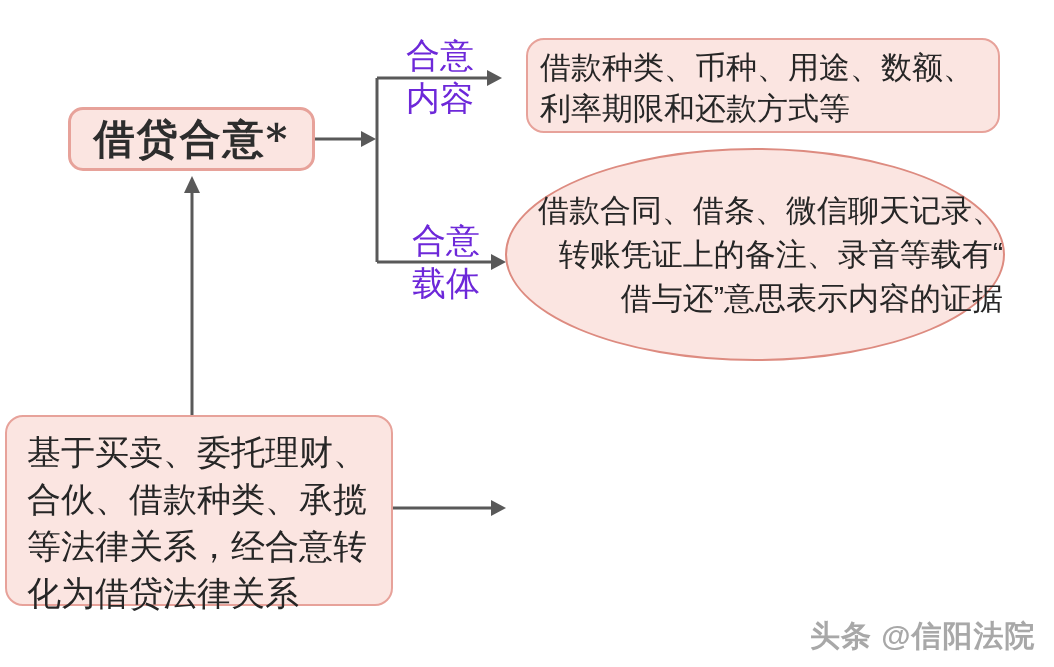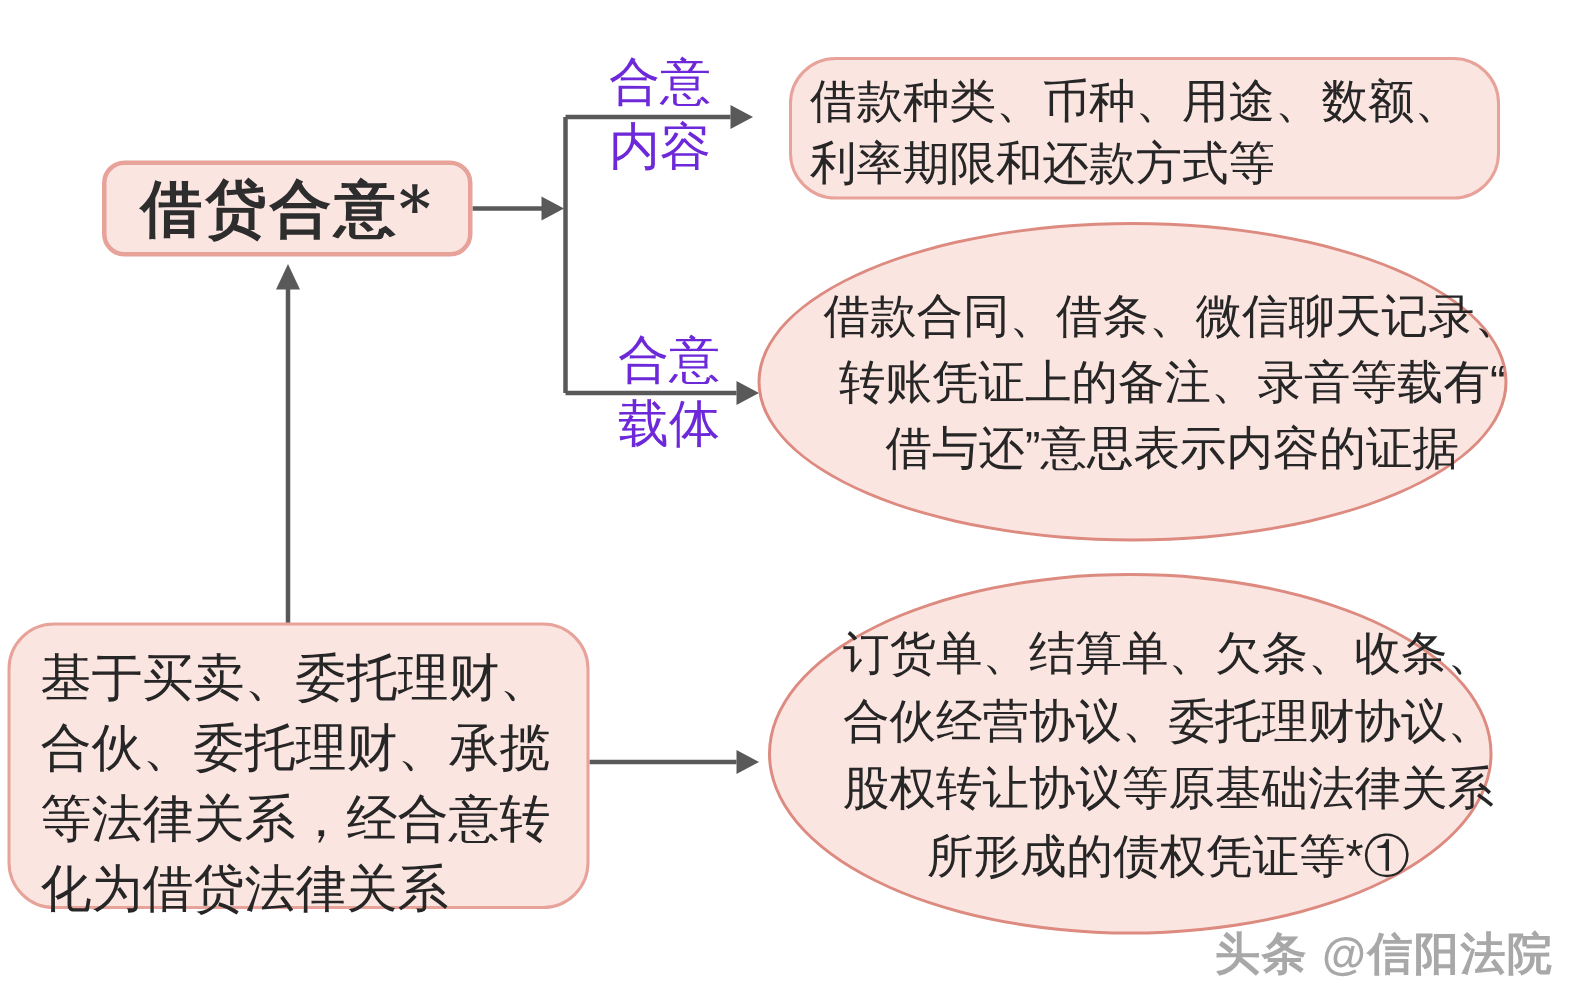--- a/index.html
+++ b/index.html
@@ -21,29 +21,29 @@
     left: 0; top: 0;
     width: 1054px; height: 667px;
   }
   .node {
     position: absolute;
     background: #fbe5e1;
     box-sizing: border-box;
   }
   .box {
     border: 2px solid #e7a29a;
-    border-radius: 31px;
+    border-radius: 18px;
   }
   .ellipse {
     border: 2px solid #dd8b80;
     border-radius: 50%;
     display: flex;
     flex-direction: column;
     justify-content: center;
-    align-items: center;
+    align-items: flex-end;
   }
   .node .line {
     white-space: nowrap;
     color: #262626;
   }
   #main-node {
     left: 68px; top: 107px; width: 247px; height: 64px;
     border-width: 3px;
     border-radius: 15px;
     display: flex; align-items: center; justify-content: center;
@@ -147,27 +147,21 @@
   </div>
 
   <div id="consent-evidence-ellipse" class="node ellipse">
     <div class="line">借款合同、借条、微信聊天记录、</div>
     <div class="line">转账凭证上的备注、录音等载有“</div>
     <div class="line">借与还”意思表示内容的证据</div>
   </div>
 
   <div id="converted-basis-box" class="node box">
     <div class="line">基于买卖、委托理财、</div>
-    <div class="line">合伙、委托理财、承揽</div>
+    <div class="line">合伙、借款种类、承揽</div>
     <div class="line">等法律关系，经合意转</div>
     <div class="line">化为借贷法律关系</div>
   </div>
 
-  <div id="debt-vouchers-ellipse" class="node ellipse">
-    <div class="line">订货单、结算单、欠条、收条、</div>
-    <div class="line">合伙经营协议、委托理财协议、</div>
-    <div class="line">股权转让协议等原基础法律关系</div>
-    <div class="line">所形成的债权凭证等*①</div>
-  </div>
 
   <div id="watermark">头条 @信阳法院</div>
 
 </div>
 
 </body></html>

